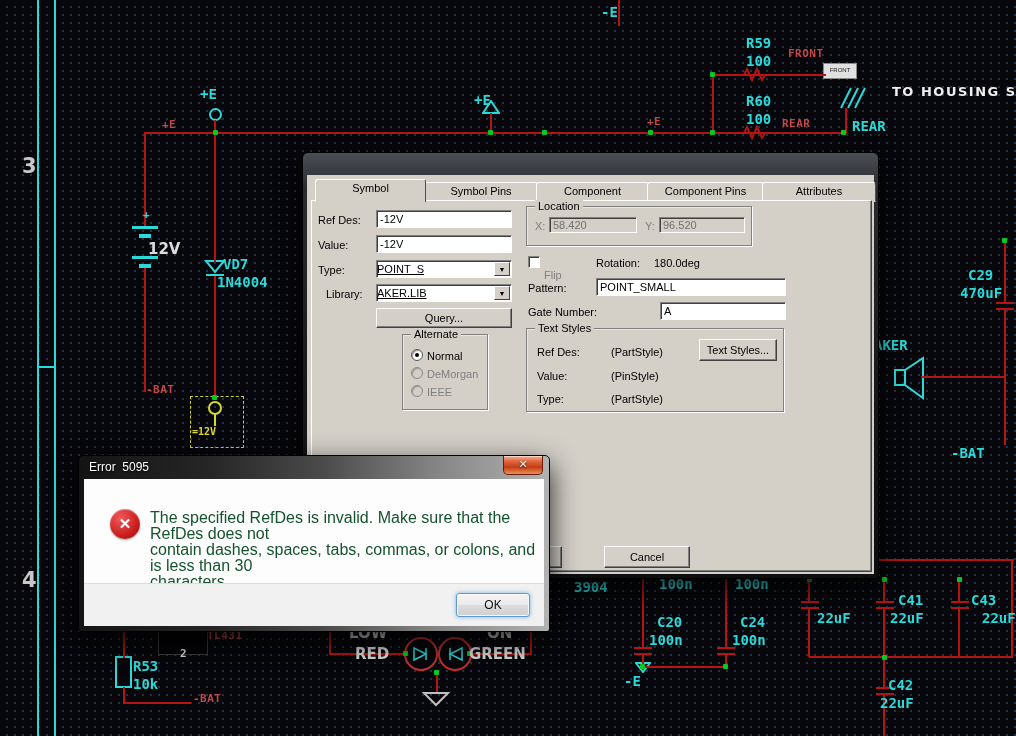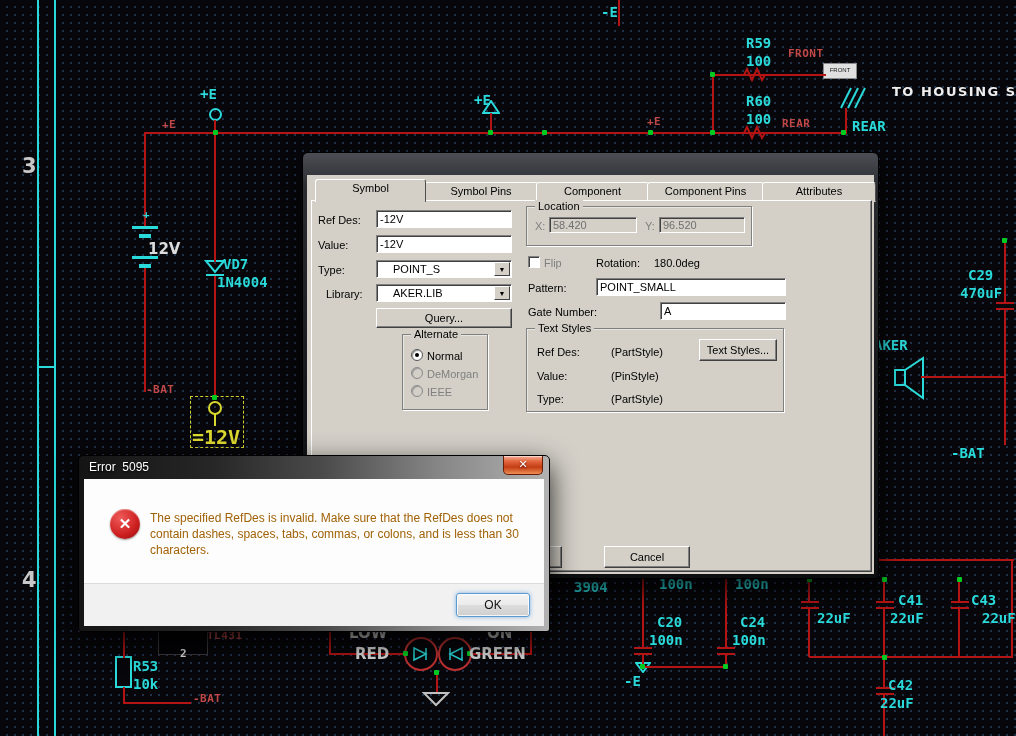--- a/index.html
+++ b/index.html
@@ -15,21 +15,21 @@
   .wire { background:#b41414; }
   .cline { background:#2adada; }
   .dot { background:#00cc22; border-radius:1px; }
   .lab { font-family:"DejaVu Sans Mono",monospace; font-weight:bold; white-space:pre; line-height:1.05; }
   .cy  { color:#2adada; font-size:14px; }
   .cys { color:#2adada; font-size:11px; }
   .rd  { color:#c04848; font-size:11px; letter-spacing:.5px; }
   .wh  { color:#dcdcdc; font-size:15px; font-family:"DejaVu Sans",sans-serif; }
   .whs { color:#dcdcdc; font-size:11px; }
   .whb { color:#efefef; font-size:13px; font-weight:bold; letter-spacing:1.5px; font-family:"DejaVu Sans",sans-serif; }
-  .yl  { color:#ddd830; font-size:20px; }
+  .yl  { color:#ddd830; font-size:10px; }
   .zn  { color:#c8c8c8; font-size:21px; font-family:"DejaVu Sans",sans-serif; }
   .pbox { position:absolute; background:#e0e0e0; border:1px solid #8a8a8a; text-align:center;
           font-size:6px; line-height:13px; color:#181818; font-family:"Liberation Sans",sans-serif; }
   .ymark { position:absolute; border:1px dashed #cfcf30; }
   .ycirc { position:absolute; width:10px; height:10px; border:2px solid #d8d830; border-radius:50%; background:transparent; }
   .ystem { position:absolute; background:#d8d830; }
   .icbox { position:absolute; background:#030306; border:1px solid #3a3a3a; }
   .rbody { position:absolute; border:2px solid #2adada; background:#07070b; }
 
   
@@ -47,21 +47,21 @@
   .tab.active { top:4px; height:22px; border-bottom:none; z-index:4; }
   .panel { position:absolute; left:4px; top:25px; width:559px; height:370px; background:#d4d0c8;
            border:1px solid; border-color:#fff #404040 #404040 #fff; box-shadow:inset -1px -1px 0 #808080; z-index:3; }
   .flbl { position:absolute; color:#000; white-space:pre; }
   .flbl.dis { color:#808080; }
   .tin { position:absolute; height:18px; background:#fff; border:1px solid; border-color:#808080 #fff #fff #808080;
          box-shadow:inset 1px 1px 0 #404040; font:11px "Liberation Sans",sans-serif; padding:0 3px; color:#000; box-sizing:border-box; }
   .tin.dis { background:#d4d0c8; color:#707070; }
   .combo { position:absolute; height:18px; background:#fff; border:1px solid; border-color:#808080 #fff #fff #808080;
            box-shadow:inset 1px 1px 0 #404040; box-sizing:border-box; }
-  .cmb-t { position:absolute; left:16px; top:2px; }
+  .cmb-t { position:absolute; left:0; top:2px;text-decoration:underline; }
   .cmb-b { position:absolute; right:1px; top:1px; width:16px; bottom:1px; background:#d4d0c8;
            border:1px solid; border-color:#fff #404040 #404040 #fff; text-align:center; box-sizing:border-box; }
   .cmb-b i { font-style:normal; font-size:7px; position:relative; top:-1px; color:#000; }
   .btn3d { position:absolute; background:#d4d0c8; border:1px solid; border-color:#fff #404040 #404040 #fff;
            box-shadow:inset -1px -1px 0 #808080; text-align:center; color:#000; box-sizing:border-box; cursor:default; }
   .group { position:absolute; border:1px solid #808080; box-shadow:1px 1px 0 #fff, inset 1px 1px 0 #e8e6e0; }
   .glbl { position:absolute; top:-7px; left:8px; background:#d4d0c8; padding:0 3px; }
   .cb { position:absolute; width:12px; height:12px; background:#fff; border:1px solid; border-color:#808080 #fff #fff #808080;
         box-shadow:inset 1px 1px 0 #404040; box-sizing:border-box; }
   .cb .ck { position:absolute; left:0; top:-2px; font-size:10px; font-weight:bold; color:#000; }
@@ -77,21 +77,21 @@
   .err-title { position:absolute; left:10px; top:4px; color:#fff; font-size:12px; text-shadow:0 1px 2px #000; white-space:pre; }
   .err-close { position:absolute; left:424px; top:0; width:40px; height:19px;
          background:linear-gradient(180deg,#f5b09a 0%,#e2653c 30%,#c33d14 62%,#ee8f55 100%);
          border:1px solid #641b08; border-top:none; border-radius:0 0 5px 5px; text-align:center; color:#fff;
          font-size:11px; line-height:17px; text-shadow:0 1px 2px #500; box-shadow:inset 0 1px 0 rgba(255,255,255,.5); box-sizing:border-box; }
   .err-client { position:absolute; left:5px; top:23px; width:460px; height:147px; background:#fdfdfd; }
   .err-icon { position:absolute; left:26px; top:30px; width:30px; height:30px; border-radius:50%;
          background:radial-gradient(circle at 35% 30%,#f05a5a,#cc1f1f 60%,#8f0f0f);
          box-shadow:0 1px 2px rgba(0,0,0,.4), inset 0 1px 1px rgba(255,255,255,.45);
          color:#fff; text-align:center; line-height:30px; font-size:15px; font-weight:bold; }
-  .err-msg { position:absolute; left:66px; top:31px; font-size:12px; color:#a16207; line-height:16px; }
+  .err-msg { position:absolute; left:66px; top:31px; font-size:16px; color:#14532d; line-height:16px; }
   .err-footer { position:absolute; left:0; right:0; bottom:0; height:42px; background:#f1f1f1; border-top:1px solid #dcdcdc; }
   .okbtn { position:absolute; right:14px; top:9px; width:74px; height:24px; border:1px solid #5e9ace; border-radius:3px;
          background:linear-gradient(180deg,#f4f4f4,#ebebeb 48%,#dcdcdc 52%,#cfcfcf);
          box-shadow:0 0 4px rgba(110,170,230,.9), inset 0 0 0 1px rgba(255,255,255,.8);
          text-align:center; line-height:22px; font-size:12px; color:#111; box-sizing:border-box; }
 </style>
 </head>
 <body>
 
 <div id="canvas">
@@ -301,21 +301,21 @@
 
       <div class="group" style="left:214px;top:5px;width:224px;height:38px">
         <span class="glbl">Location</span>
         <span class="flbl dis" style="left:8px;top:13px">X:</span>
         <input class="tin dis" disabled="" style="left: 22px; top: 10px; width: 88px; height: 16px;" value="58.420">
         <span class="flbl dis" style="left:118px;top:13px">Y:</span>
         <input class="tin dis" disabled="" style="left: 132px; top: 10px; width: 86px; height: 16px;" value="96.520">
       </div>
 
       <div class="cb" style="left:216px;top:55px"></div>
-      <span class="flbl dis" style="left:232px;top:56px">Flip</span>
+      <span class="flbl dis" style="left:232px;top:68px">Flip</span>
       <span class="flbl" style="left:284px;top:56px">Rotation:</span>
       <span class="flbl" style="left:342px;top:56px">180.0deg</span>
 
       <span class="flbl" style="left:216px;top:81px">Pattern:</span>
       <input class="tin" style="left: 284px; top: 77px; width: 190px;" value="POINT_SMALL">
       <span class="flbl" style="left:216px;top:105px">Gate Number:</span>
       <input class="tin" style="left: 348px; top: 101px; width: 126px;" value="A">
 
 
       <div class="group" style="left:90px;top:133px;width:84px;height:74px">

